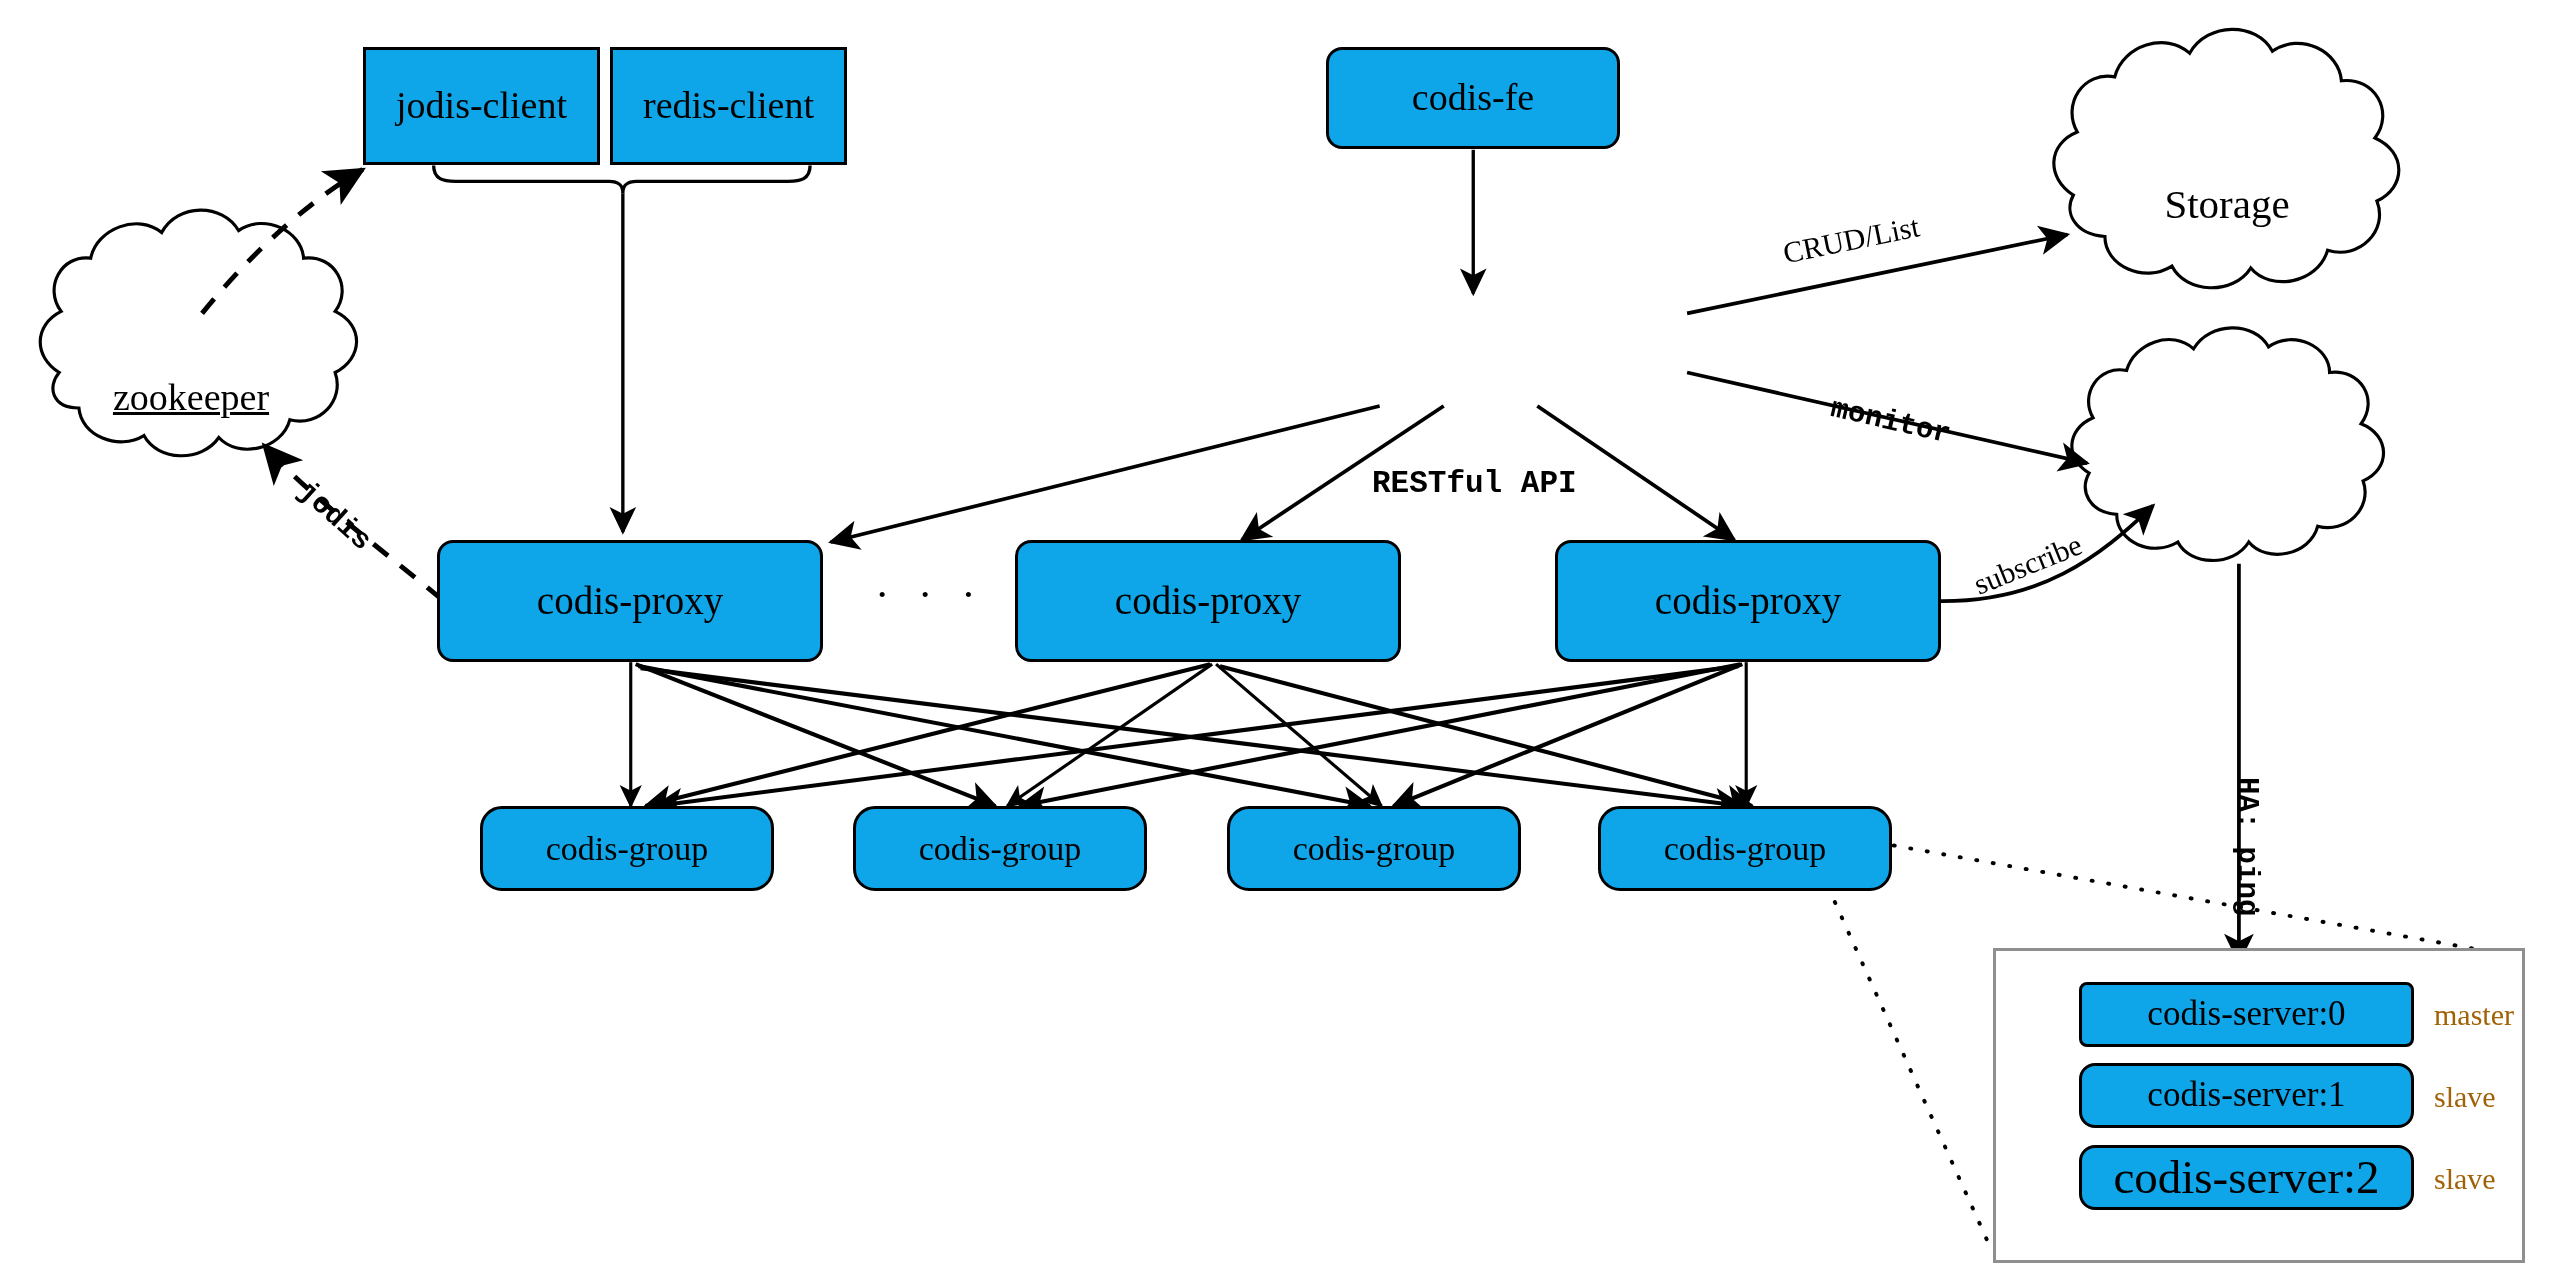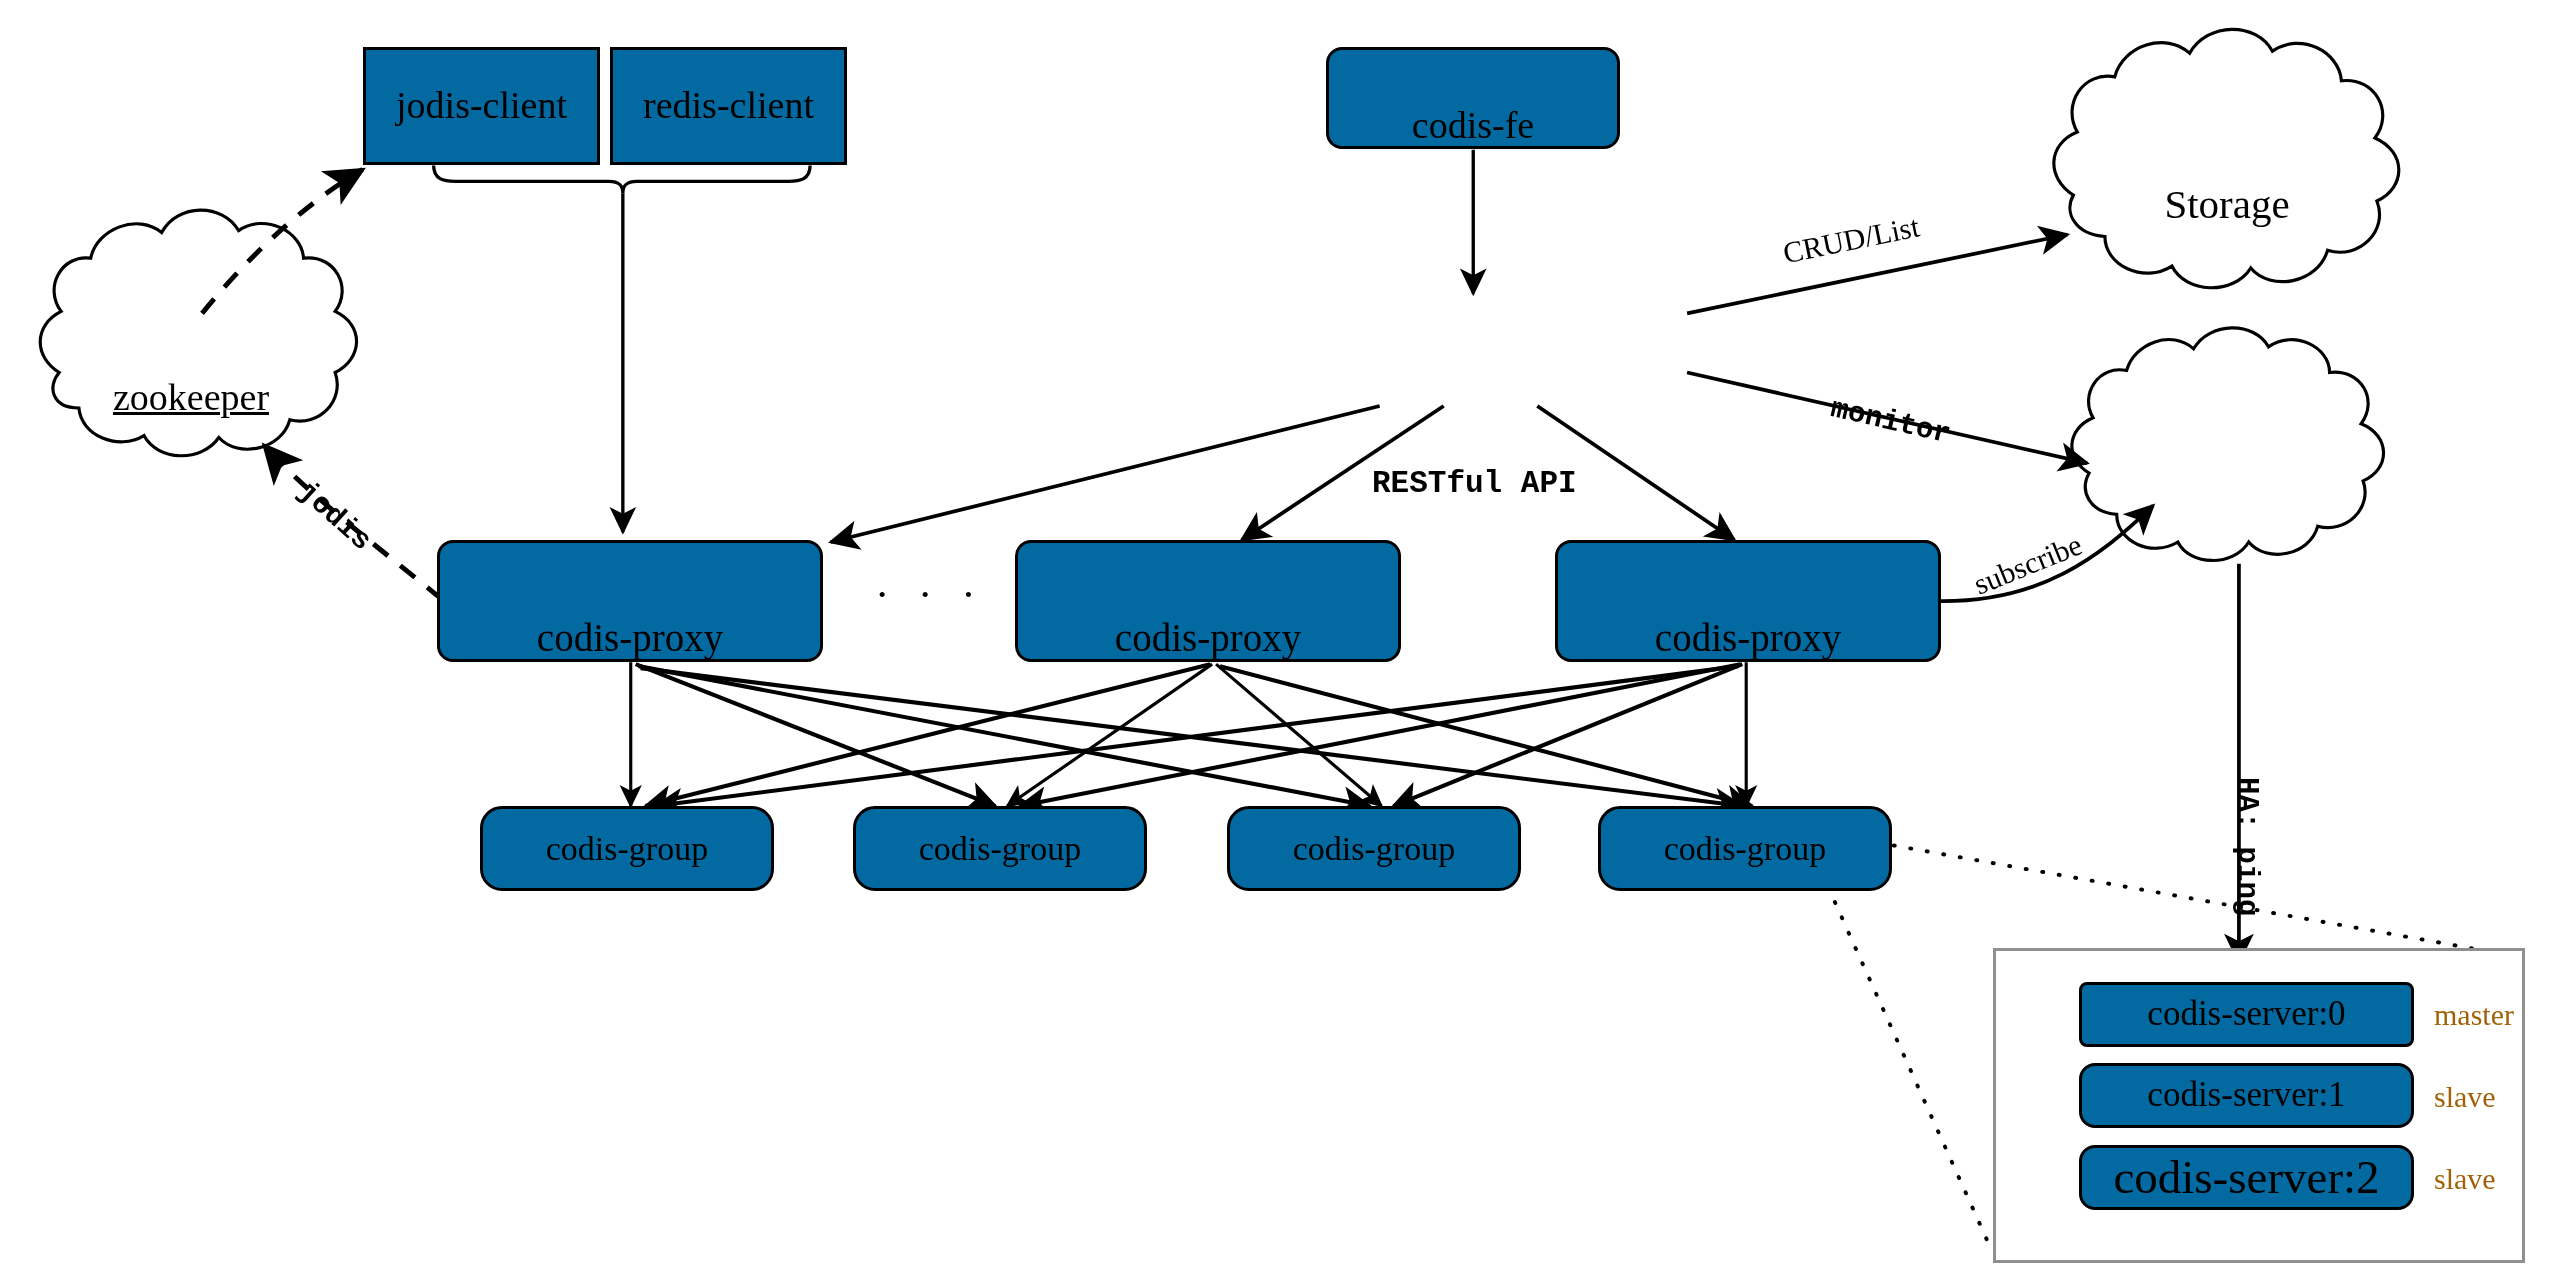--- a/index.html
+++ b/index.html
@@ -8,28 +8,28 @@
     width:2576px;height:1283px;
     background:#ffffff;
     font-family:"Liberation Serif","DejaVu Serif",serif;
     overflow:hidden;
   }
   svg.layer{position:absolute;left:0;top:0;width:2576px;height:1283px;}
   .node{
     position:absolute;
     display:flex;align-items:center;justify-content:center;
     box-sizing:border-box;
-    background:#0369a1;
+    background:#0ea5e9;
     color:#000000;
     text-align:center;
     line-height:1.05;
     white-space:nowrap;
   }
   .sq-box{border:3px solid #000;border-radius:0;font-size:38px;}
-  .rnd-box{border:3px solid #000;border-radius:16px;font-size:38px;align-items:flex-end;}
+  .rnd-box{border:3px solid #000;border-radius:16px;font-size:38px;}
   .rnd-small{border:3px solid #000;border-radius:22px;font-size:37px;}
   .cloudlabel{position:absolute;font-size:38px;color:#000;white-space:nowrap;
               display:flex;align-items:center;justify-content:center;}
   .plain{position:absolute;color:#000;white-space:nowrap;}
   .mono-b{font-family:"Liberation Mono","DejaVu Sans Mono",monospace;font-weight:bold;}
   .serif-lbl{font-family:"Liberation Serif","DejaVu Serif",serif;}
   .panel{position:absolute;border:3px solid #8f8f8f;background:#ffffff;box-sizing:border-box;}
   .ellipsis{position:absolute;font-size:43px;letter-spacing:9px;color:#000;}
   .role{position:absolute;font-size:30px;color:#a16207;white-space:nowrap;}
 </style>

